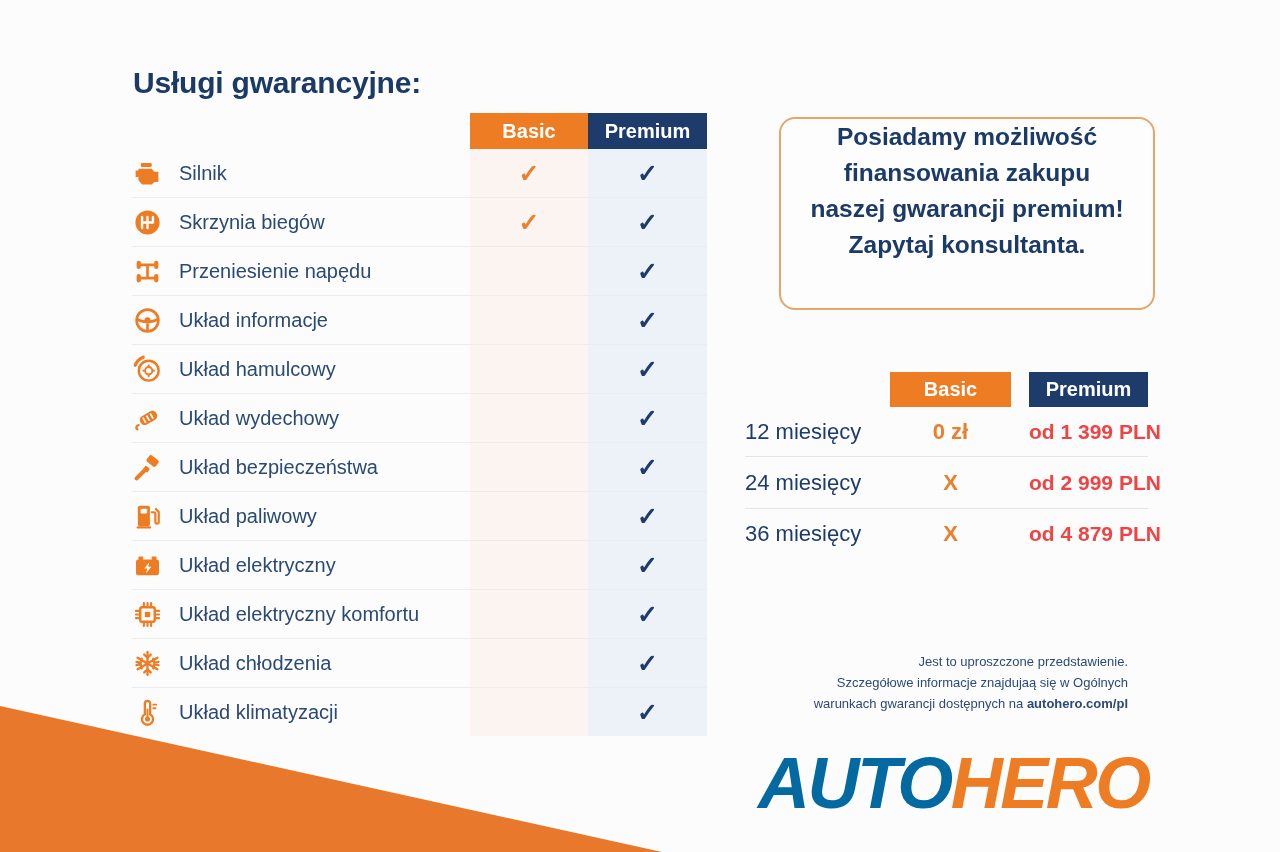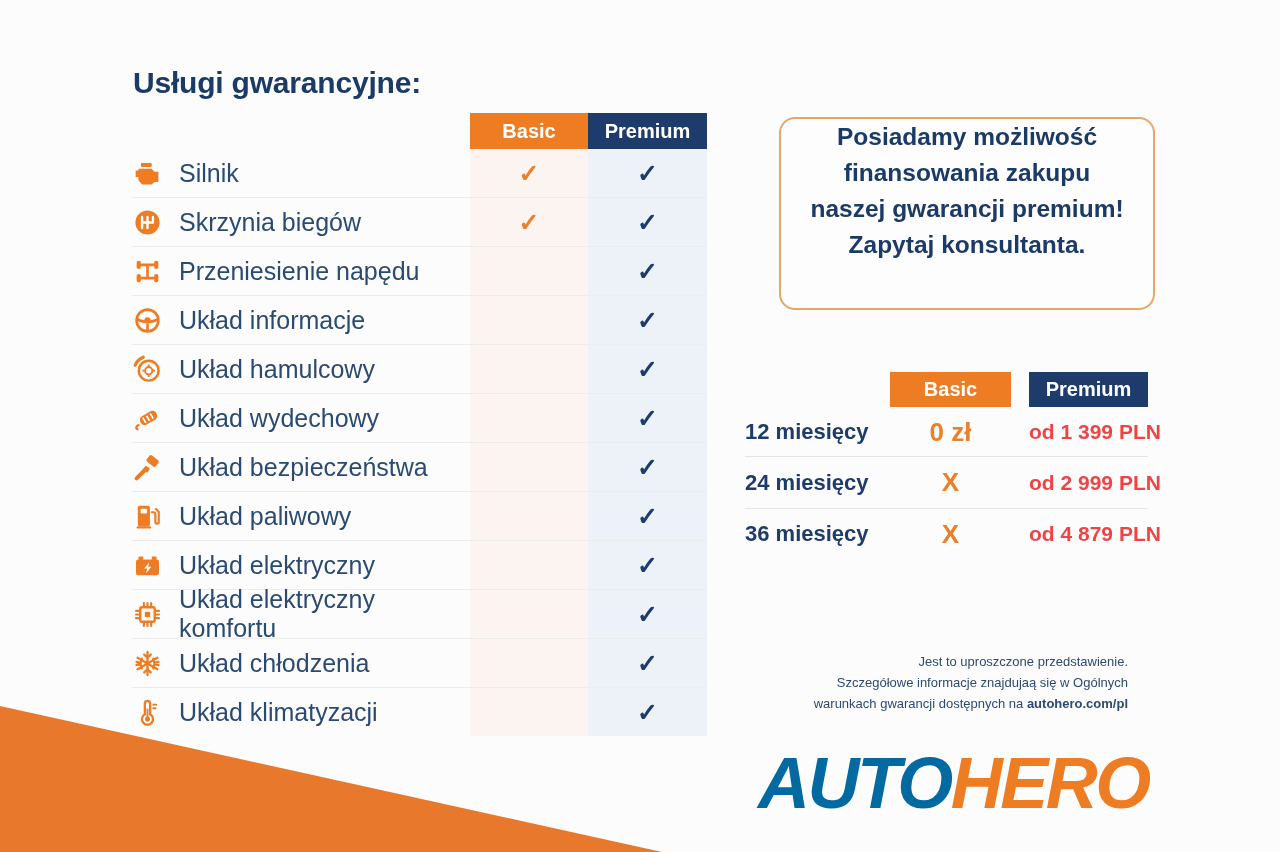--- a/index.html
+++ b/index.html
@@ -22,21 +22,21 @@
     color:#FFFFFF; font-weight:bold; font-size:20px;
   }
   .cmp-head .hd.prem { width:119px; }
   .hd-basic { background:#ED7C23; }
   .hd-prem  { background:#1E3C6B; }
   .cmp-row { display:flex; height:48px; border-bottom:1px solid #ECECEC; }
   .cmp-row:last-child { border-bottom:none; }
   .cell-label { width:338px; display:flex; align-items:center; gap:17px; }
   .row-icon { width:29px; height:29px; margin-left:1px; flex:0 0 auto; display:flex; }
   .row-icon svg { width:100%; height:100%; }
-  .row-text { font-size:25px; color:#2B4A72; }
+  .row-text { font-size:20px; color:#2B4A72; }
   .cell { height:100%; display:flex; align-items:center; justify-content:center; }
   .cell.basic { width:118px; background:#FCF4F0; }
   .cell.prem  { width:119px; background:#EDF1F8; }
   .chk { font-size:25px; font-weight:bold; line-height:1; }
   .chk.b { color:#E9802C; }
   .chk.p { color:#1E3C6B; }
   
   .fin-box {
     position:absolute; left:779px; top:117px; width:372px; height:189px;
     border:2px solid #E5A668; border-radius:16px; background:#FDFDFD;
@@ -51,22 +51,22 @@
     position:absolute; left:745px; top:372px;
     display:grid; grid-template-columns:145px 121px 18px 119px;
     grid-template-rows:36px 49px 52px 50px;
   }
   .pt-head {
     display:flex; align-items:center; justify-content:center;
     color:#FFF; font-weight:bold; font-size:20px; height:35px;
   }
   .pt-head.basic { background:#ED7C23; }
   .pt-head.prem  { background:#1E3C6B; }
-  .pt-period { display:flex; align-items:center; font-weight:bold; font-size:22px; color:#1E3C6B; }
-  .pt-basic  { display:flex; align-items:center; justify-content:center; font-weight:bold; font-size:26px; color:#E9802C; }
+  .pt-period { display:flex; align-items:center; font-weight:normal; font-size:22px; color:#1E3C6B; }
+  .pt-basic  { display:flex; align-items:center; justify-content:center; font-weight:bold; font-size:22px; color:#E9802C; }
   .pt-prem   { display:flex; align-items:center; font-weight:bold; font-size:21px; color:#ef4444; white-space:nowrap; }
   .sep { border-bottom:1px solid #E4E4E4; }
   
   .disclaimer {
     position:absolute; top:651px; right:152px; text-align:right;
     font-size:13px; line-height:21px; color:#2C4A73;
   }
   .disclaimer b { color:#2C4A73; }
   
   .logo {

